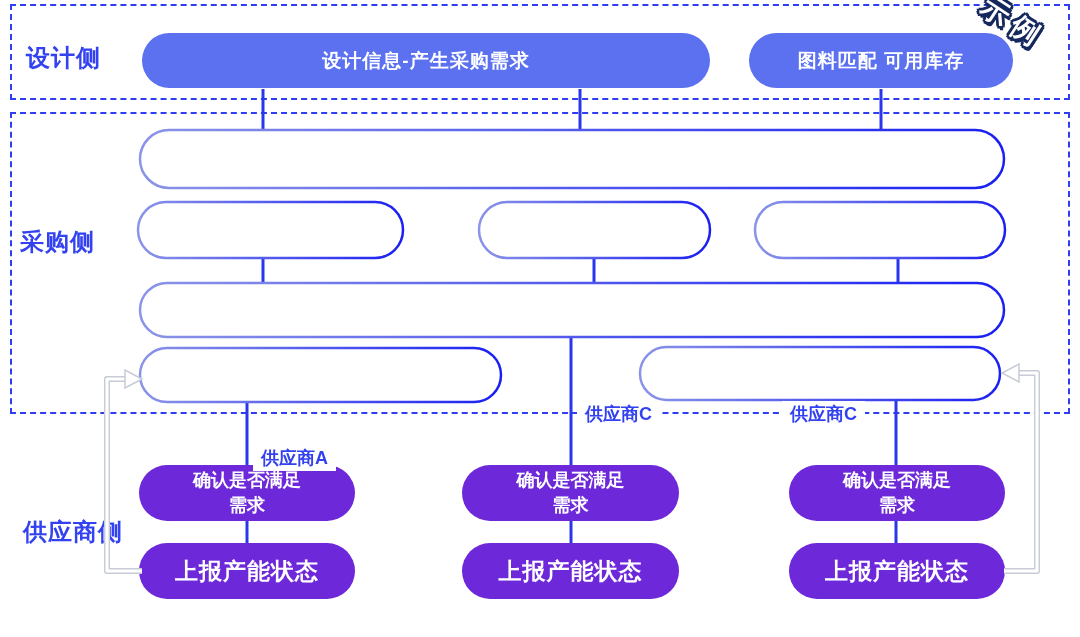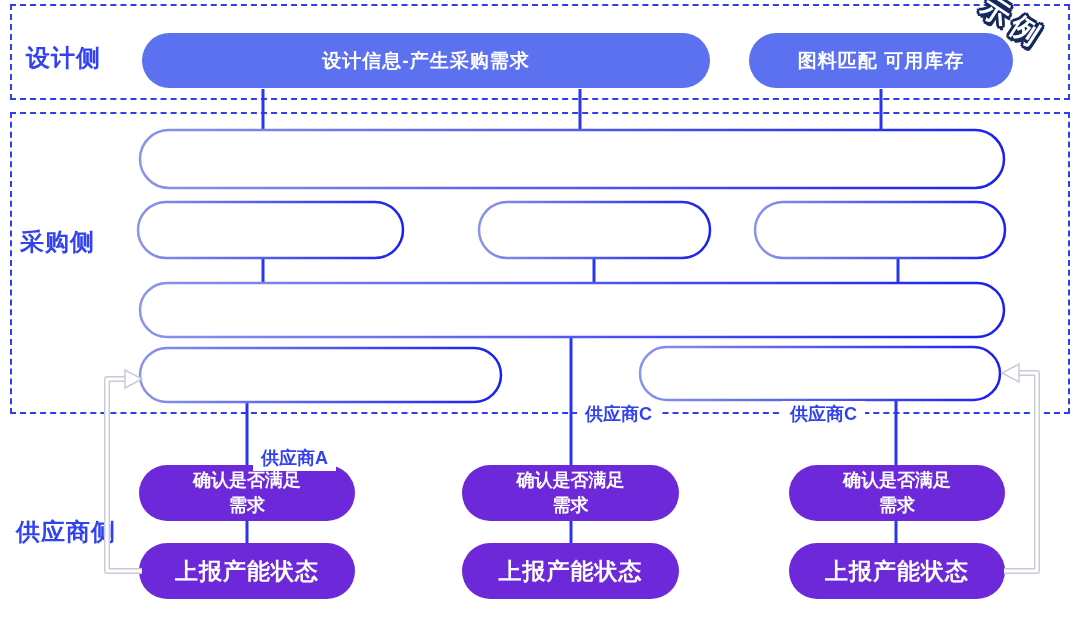--- a/index.html
+++ b/index.html
@@ -47,21 +47,21 @@
 </head>
 <body>
 
 <div id="stage">
 
   <div class="dashed-box" style="left:10px;top:4px;width:1056px;height:92px;"></div>
   <div class="dashed-box" style="left:10px;top:112px;width:1056px;height:298px;"></div>
 
   <div class="section-label" style="left:26px;top:42px;">设计侧</div>
   <div class="section-label" style="left:20px;top:226px;">采购侧</div>
-  <div class="section-label" style="left:16px;top:516px;">供应商侧</div>
+  <div class="section-label" style="left:23px;top:516px;">供应商侧</div>
 
   <div id="sample-badge">示例</div>
 
   <div class="pill design" style="left:749px;top:33px;width:264px;height:55px;">图料匹配  可用库存</div>
   <div class="pill design" style="left:142px;top:33px;width:568px;height:55px;">设计信息-产生采购需求</div>
 
   <svg id="diagram-layer" width="1080" height="637" viewBox="0 0 1080 637">
     <defs>
       <linearGradient id="pillStroke" x1="0" y1="0" x2="1" y2="0">
         <stop offset="0" stop-color="#8A94E8"></stop>

